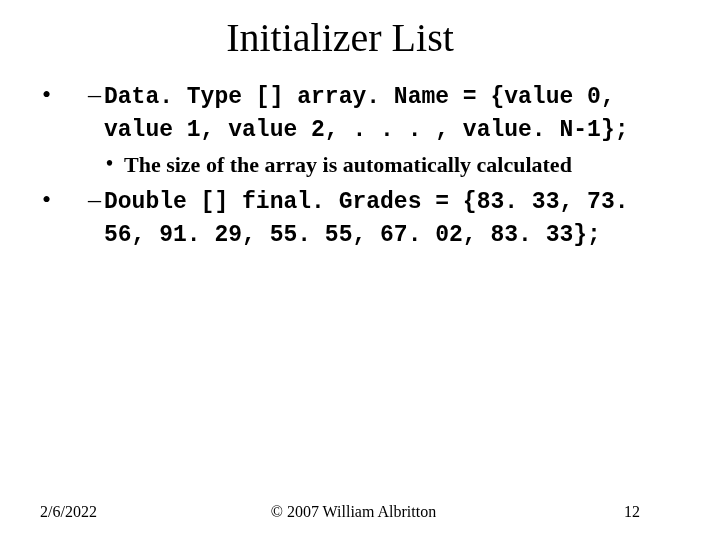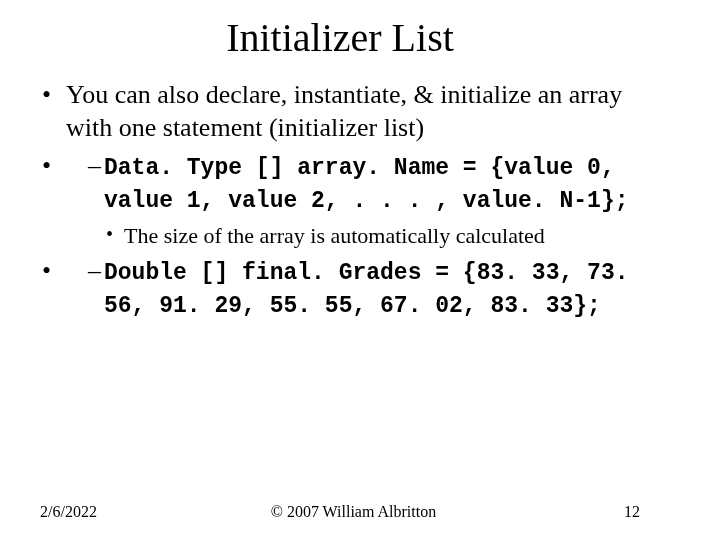--- a/index.html
+++ b/index.html
@@ -57,20 +57,21 @@
   .sub > li::before {
     content: "–";
     position: absolute;
     left: 0;
     top: 0;
   }
   .sub-bullet {
     list-style: none;
     margin: 6px 0 6px 0;
     padding: 0 0 0 40px;
+    font-weight: bold;
   }
   .sub-bullet > li {
     position: relative;
     padding-left: 18px;
     font-size: 22px;
     line-height: 1.25;
   }
   .sub-bullet > li::before {
     content: "•";
     position: absolute;
@@ -100,23 +101,20 @@
 </style>
 </head>
 <body>
 
 <div class="slide">
 
   <h1 class="title">Initializer List</h1>
 
   <ul class="top">
 
-    <li>
-      <span>You can also declare, instantiate, &amp; initialize an array with one statement (initializer list)</span>
-    </li>
 
     <li>
       <ul class="sub">
         <li>
           <span class="code">Data. Type [] array. Name = {value 0, value 1, value 2, . . . , value. N-1};</span>
         </li>
       </ul>
       <ul class="sub-bullet">
         <li>
           <span>The size of the array is automatically calculated</span>

